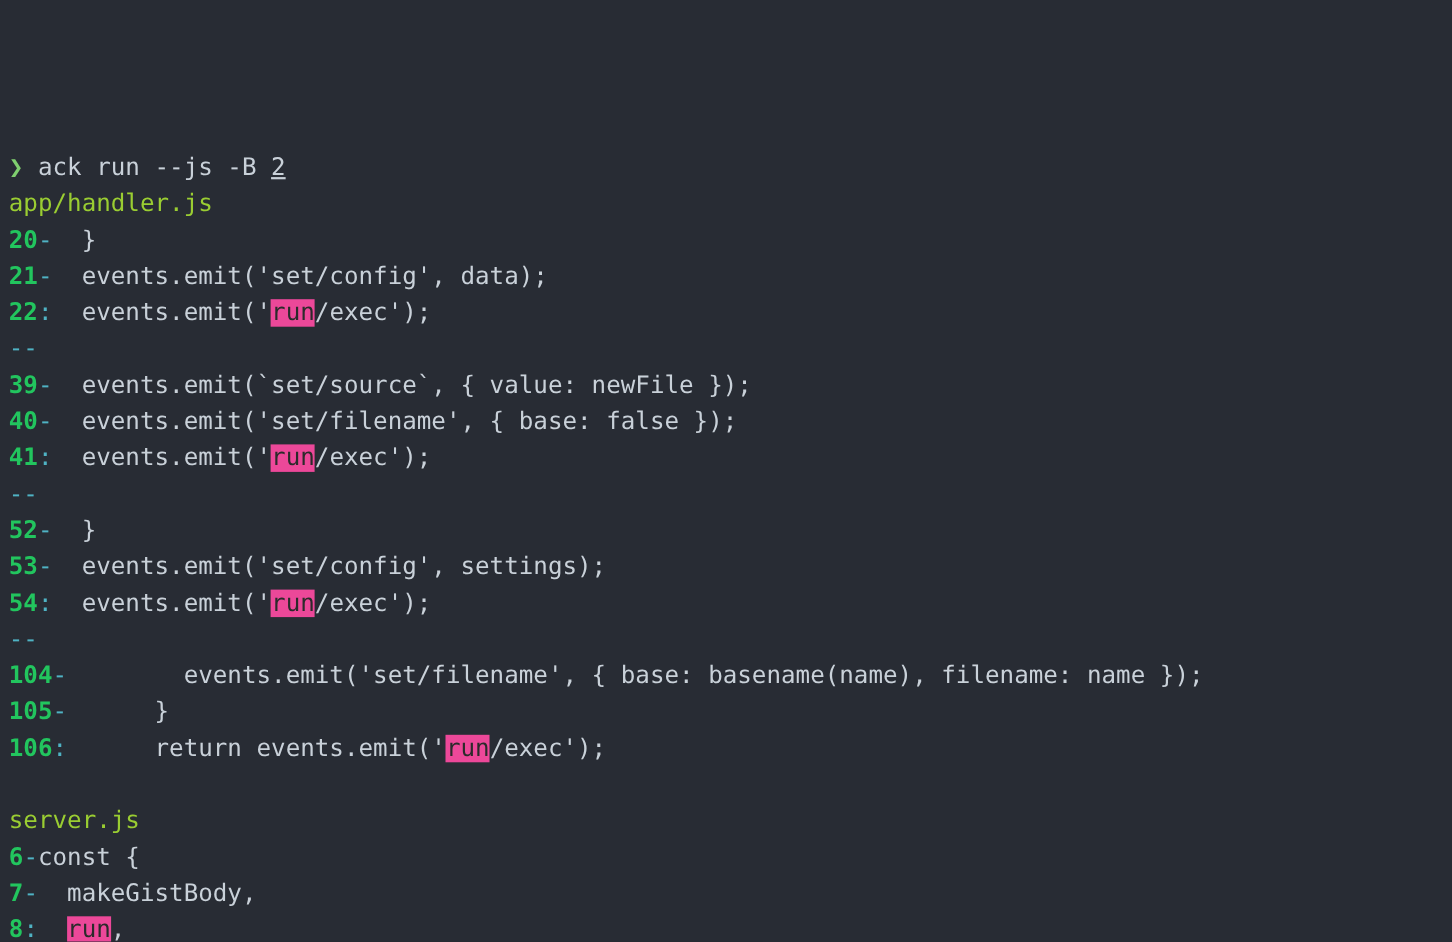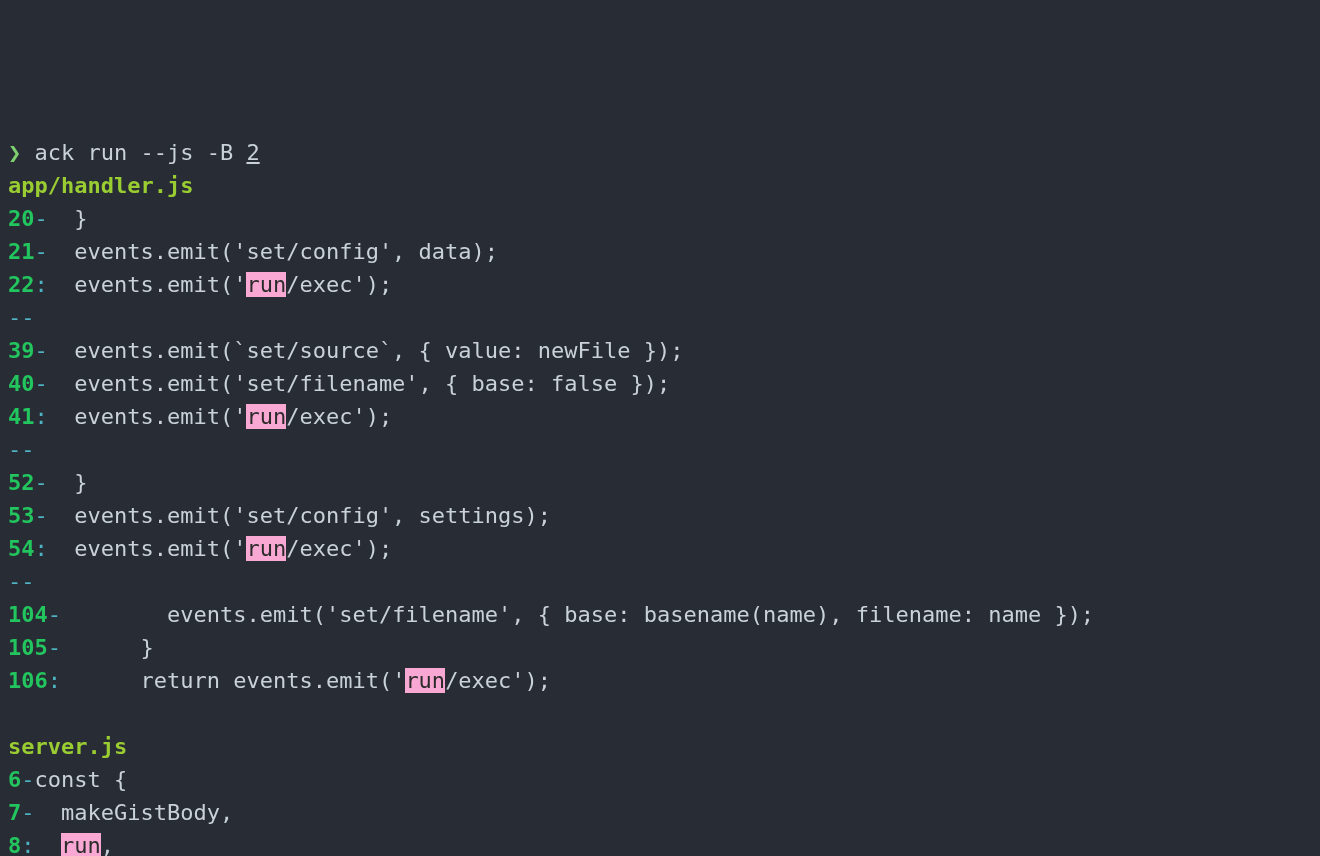--- a/index.html
+++ b/index.html
@@ -12,28 +12,28 @@
     padding: 4px 8px;
     width: 1320px;
     height: 856px;
     overflow: hidden;
     white-space: pre;
   }
   .line { white-space: pre; }
   .prompt-caret { color: #7fcf6f; font-weight: 600; }
   .cmd { color: #c9d1d9; margin-top: 16px; }
   .arg-underline { text-decoration: underline; }
-  .filename { color: #9acd32; font-weight: 700; }
+  .filename { color: #9acd32; font-weight: 400; }
   .lineno { color: #22c55e; font-weight: 700; }
   .sep-dash { color: #4fb3c4; }
   .sep-colon { color: #4fb3c4; }
   .context-sep { color: #4fb3c4; }
   .code { color: #c9d1d9; }
   .highlight {
-    background: #f9a8d4;
+    background: #ec4899;
     color: #2b2b2b;
   }
 </style>
 </head>
 <body>
 
 
 
 <div id="terminal"><div class="line"><span class="prompt-caret">❯</span><span class="cmd"> ack run --js -B </span><span class="cmd arg-underline">2</span></div><div class="line"><span class="filename">app/handler.js</span></div><div class="line"><span class="lineno">20</span><span class="sep-dash">-</span><span class="code">  }</span></div><div class="line"><span class="lineno">21</span><span class="sep-dash">-</span><span class="code">  events.emit('set/config', data);</span></div><div class="line"><span class="lineno">22</span><span class="sep-colon">:</span><span class="code">  events.emit('</span><span class="highlight">run</span><span class="code">/exec');</span></div><div class="line"><span class="context-sep">--</span></div><div class="line"><span class="lineno">39</span><span class="sep-dash">-</span><span class="code">  events.emit(`set/source`, { value: newFile });</span></div><div class="line"><span class="lineno">40</span><span class="sep-dash">-</span><span class="code">  events.emit('set/filename', { base: false });</span></div><div class="line"><span class="lineno">41</span><span class="sep-colon">:</span><span class="code">  events.emit('</span><span class="highlight">run</span><span class="code">/exec');</span></div><div class="line"><span class="context-sep">--</span></div><div class="line"><span class="lineno">52</span><span class="sep-dash">-</span><span class="code">  }</span></div><div class="line"><span class="lineno">53</span><span class="sep-dash">-</span><span class="code">  events.emit('set/config', settings);</span></div><div class="line"><span class="lineno">54</span><span class="sep-colon">:</span><span class="code">  events.emit('</span><span class="highlight">run</span><span class="code">/exec');</span></div><div class="line"><span class="context-sep">--</span></div><div class="line"><span class="lineno">104</span><span class="sep-dash">-</span><span class="code">        events.emit('set/filename', { base: basename(name), filename: name });</span></div><div class="line"><span class="lineno">105</span><span class="sep-dash">-</span><span class="code">      }</span></div><div class="line"><span class="lineno">106</span><span class="sep-colon">:</span><span class="code">      return events.emit('</span><span class="highlight">run</span><span class="code">/exec');</span></div><div class="line"> </div><div class="line"><span class="filename">server.js</span></div><div class="line"><span class="lineno">6</span><span class="sep-dash">-</span><span class="code">const {</span></div><div class="line"><span class="lineno">7</span><span class="sep-dash">-</span><span class="code">  makeGistBody,</span></div><div class="line"><span class="lineno">8</span><span class="sep-colon">:</span><span class="code">  </span><span class="highlight">run</span><span class="code">,</span></div></div>
 

